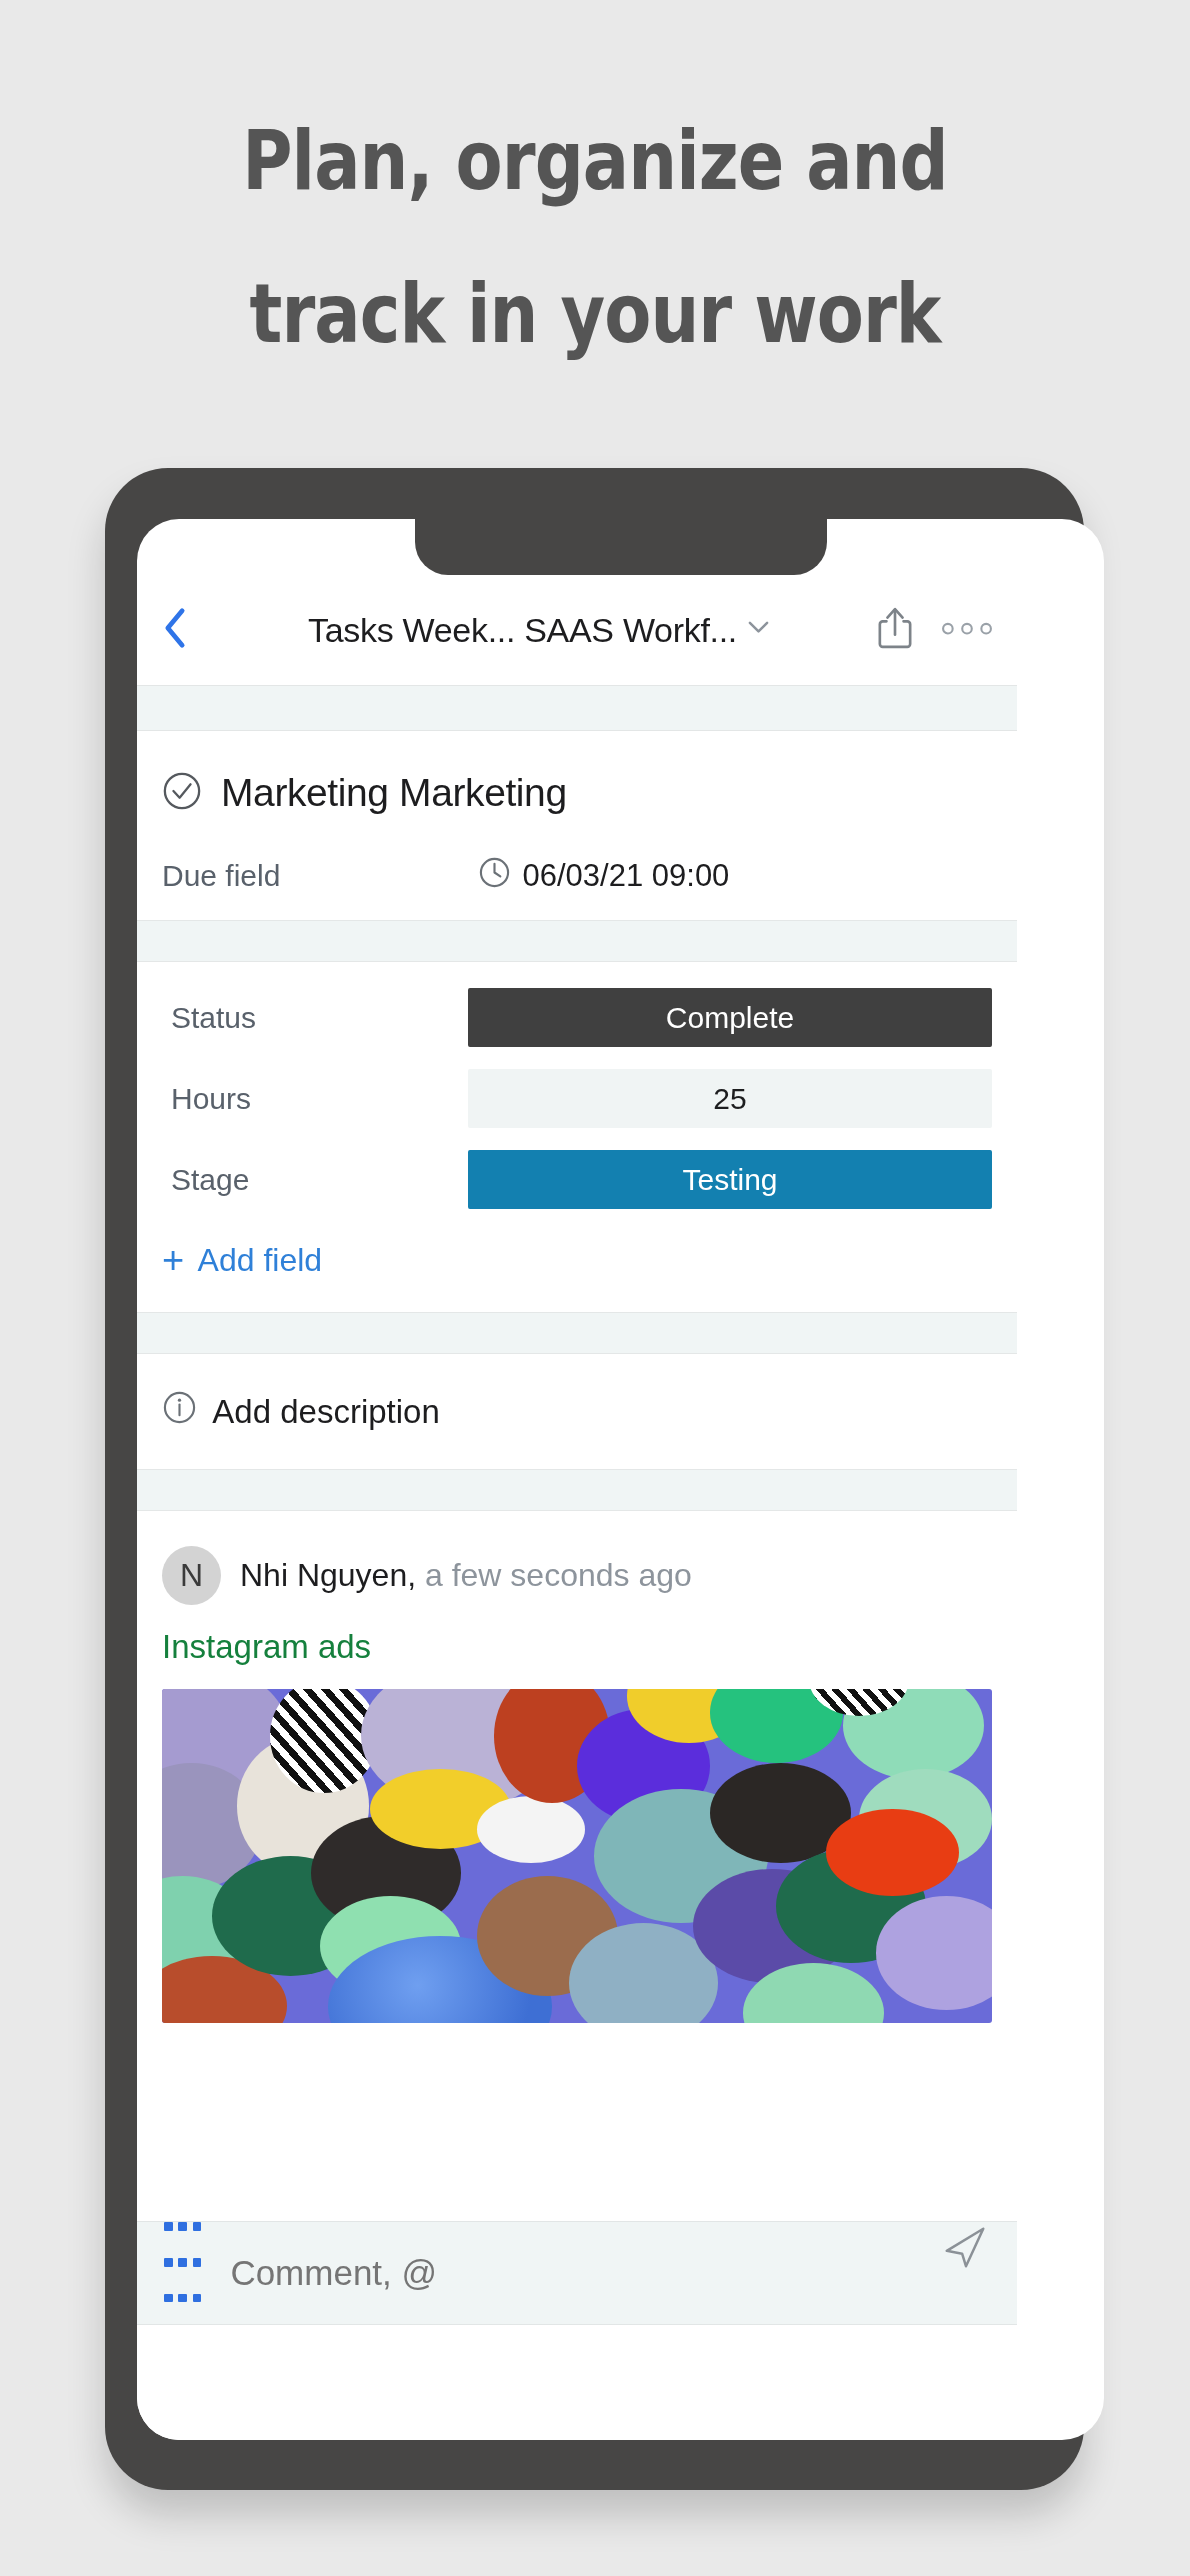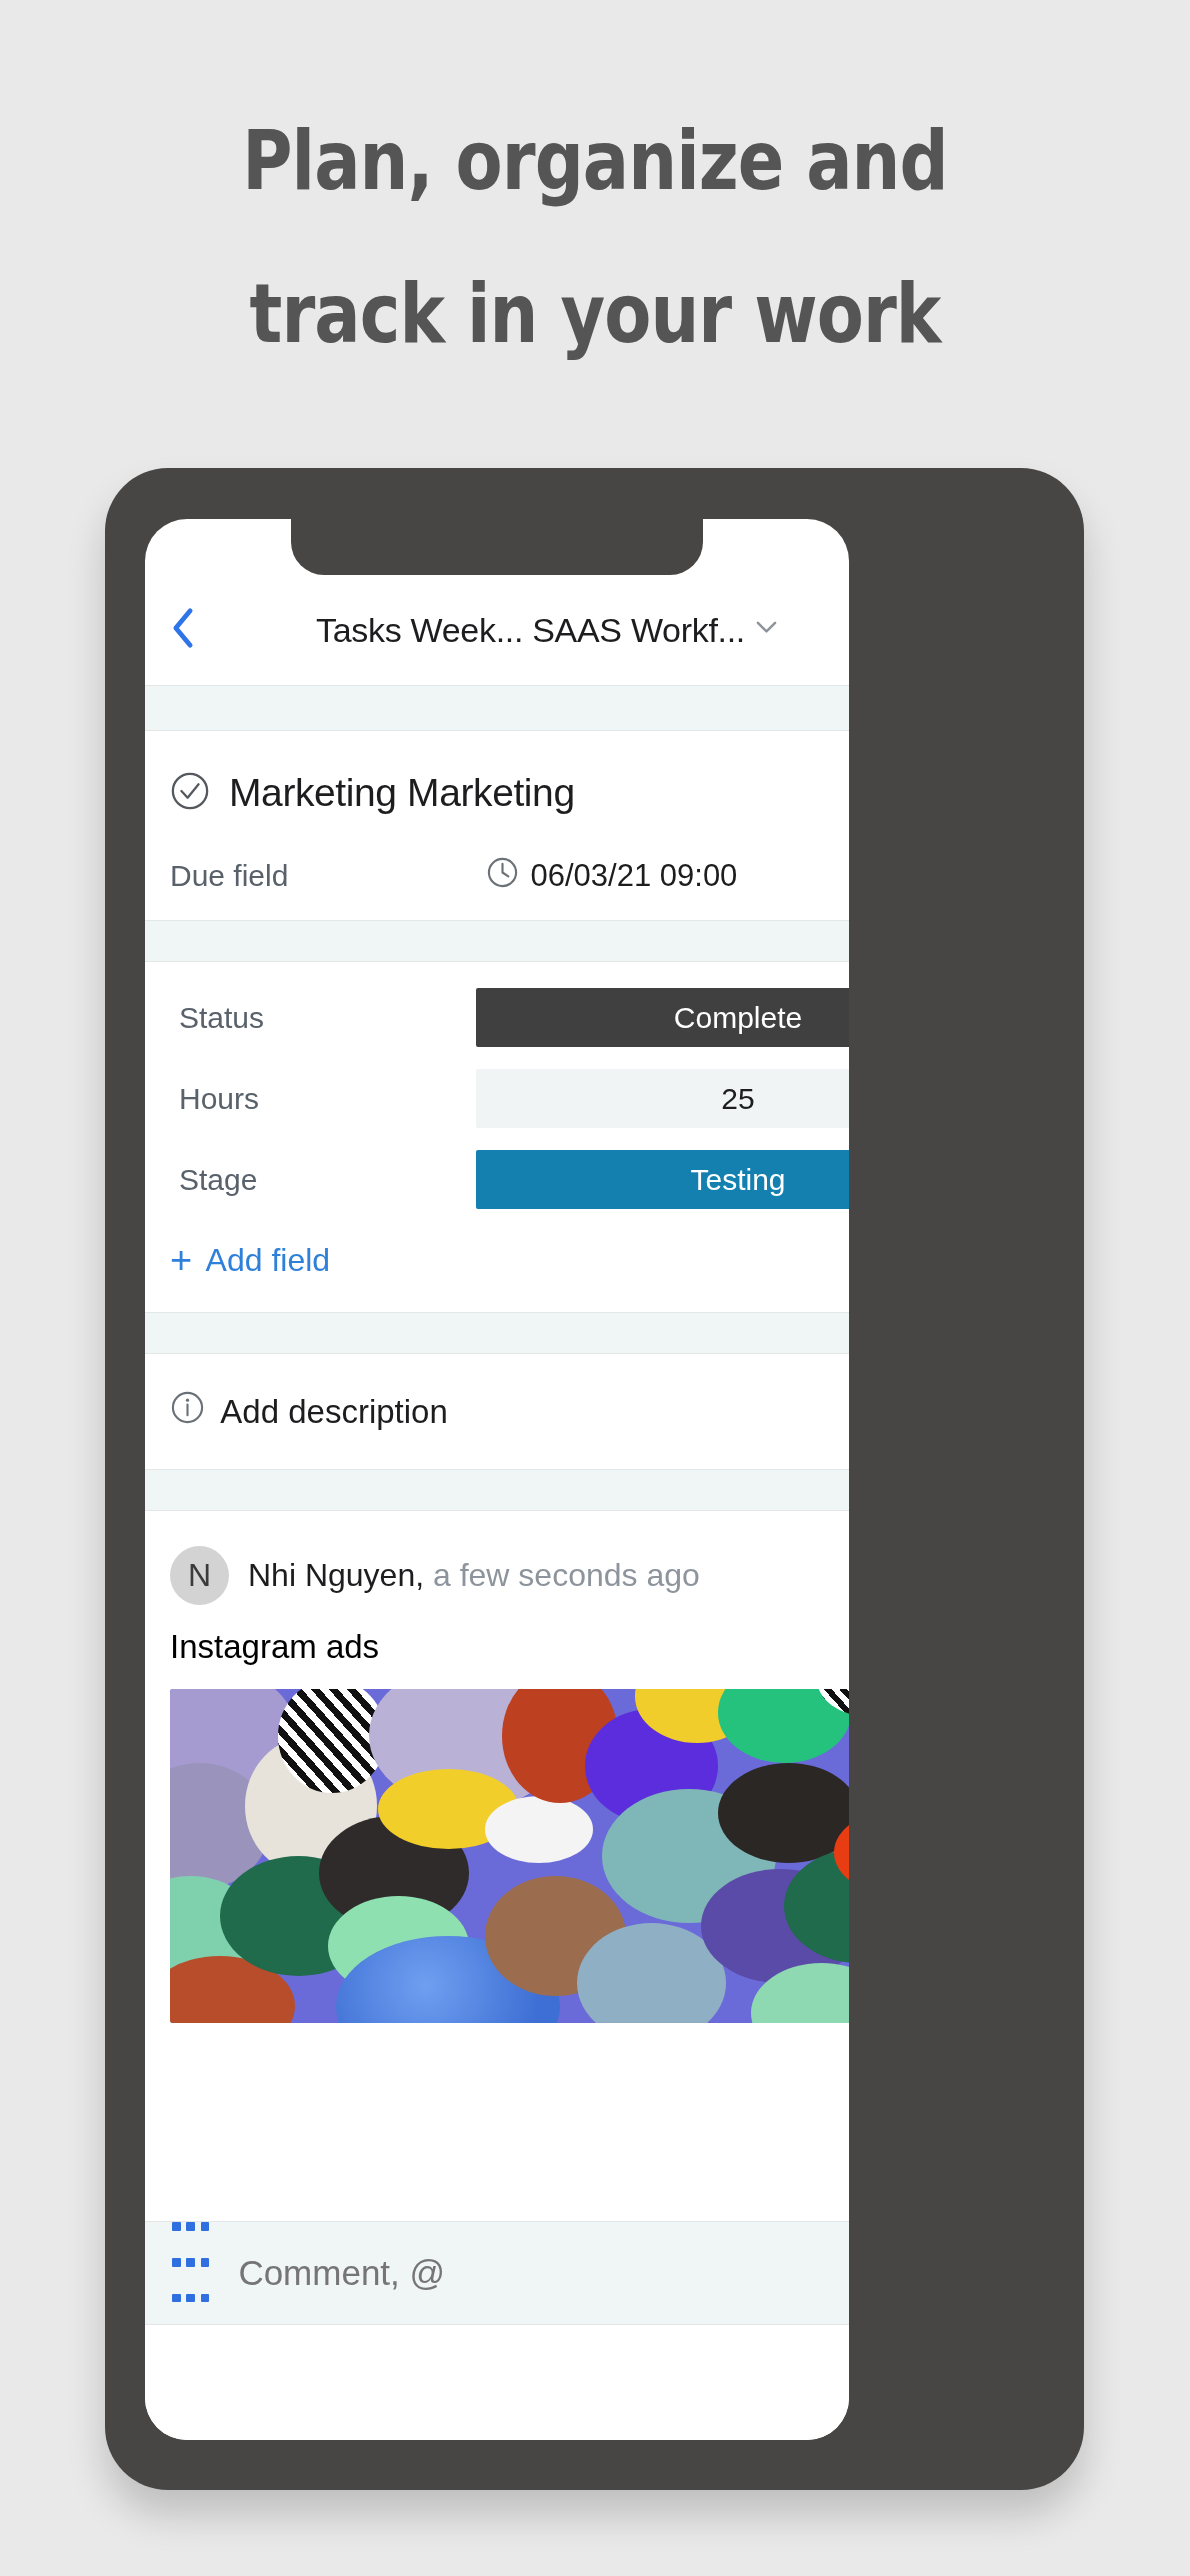--- a/index.html
+++ b/index.html
@@ -29,22 +29,22 @@
 
   
   .phone-frame {
     position:absolute; left:105px; top:468px;
     width:979px; height:2022px;
     background:#474645;
     border-radius:63px;
     box-shadow:0 25px 38px rgba(0,0,0,0.18);
   }
   .phone-screen {
-    position:absolute; left:40px; top:51px;
-    width:704px; height:1921px;
+    position:absolute; left:32px; top:51px;
+    width:967px; height:1921px;
     background:#ffffff;
     border-radius:42px;
     overflow:hidden;
   }
   .notch {
     position:absolute; left:50%; transform:translateX(-50%);
     top:0; width:412px; height:56px;
     background:#474645;
     border-bottom-left-radius:33px;
     border-bottom-right-radius:33px;
@@ -163,21 +163,21 @@
   .comment-avatar {
     width:59px; height:59px; border-radius:50%;
     background:#d3d3d3; color:#3b3b3b;
     display:flex; align-items:center; justify-content:center;
     font-size:32px;
   }
   .comment-meta { font-size:32px; color:#1d1d1f; }
   .comment-meta .time { color:#8d949c; }
   .comment-body {
     padding:23px 25px 17px 25px;
-    font-size:33px; color:#000000;
+    font-size:33px; color:#15803d;
   }
   .comment-photo {
     margin:5.8px 25px 13.4px 25px;
     height:334px;
     border-radius:2.9px;
     position:relative;
     overflow:hidden;
     background:#6a6bd8;
   }
   .comment-photo .pebble { position:absolute; border-radius:50%; }

